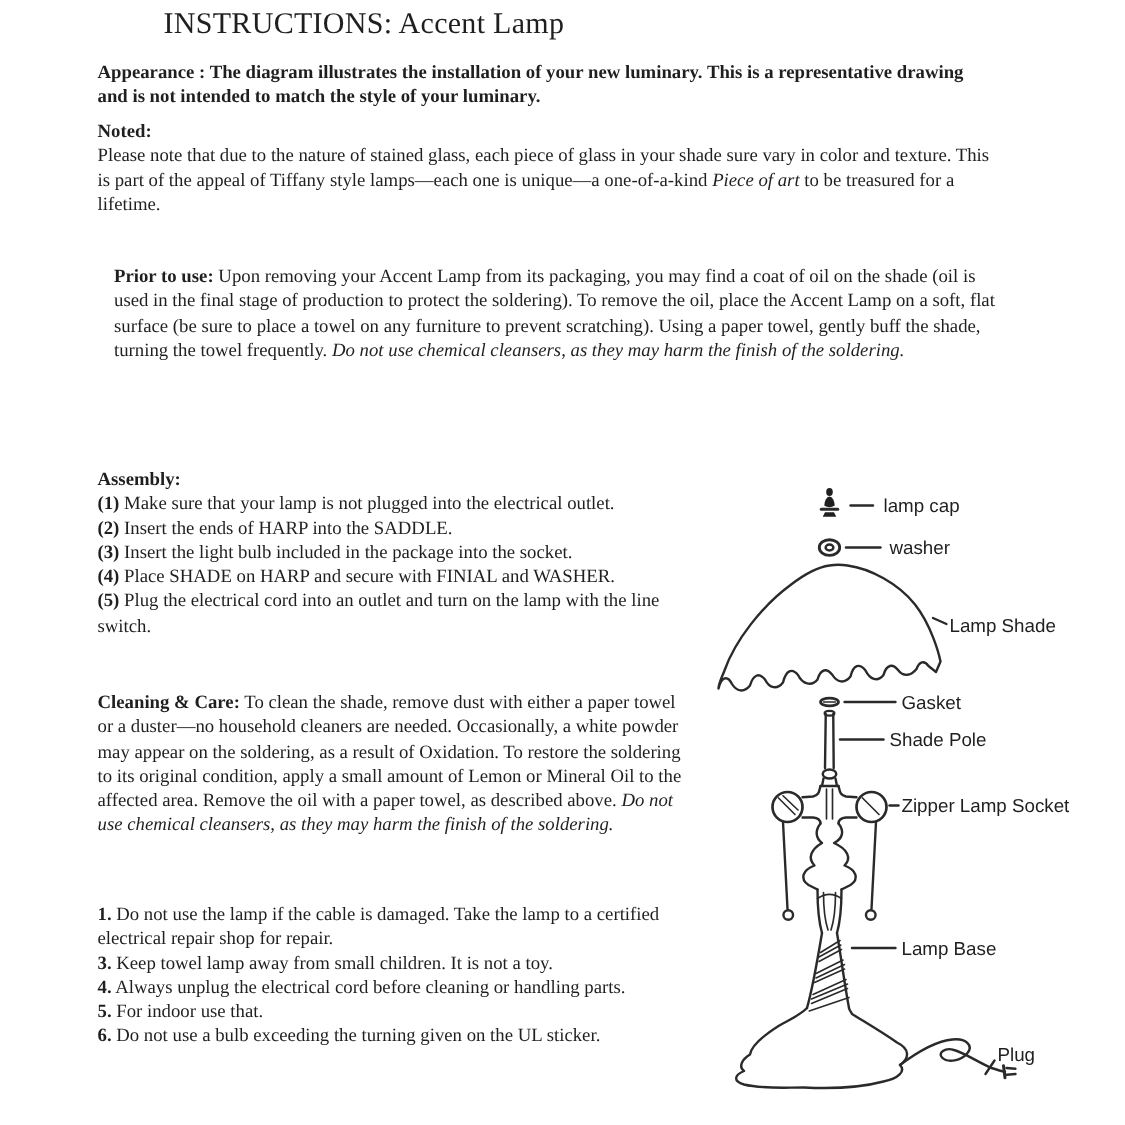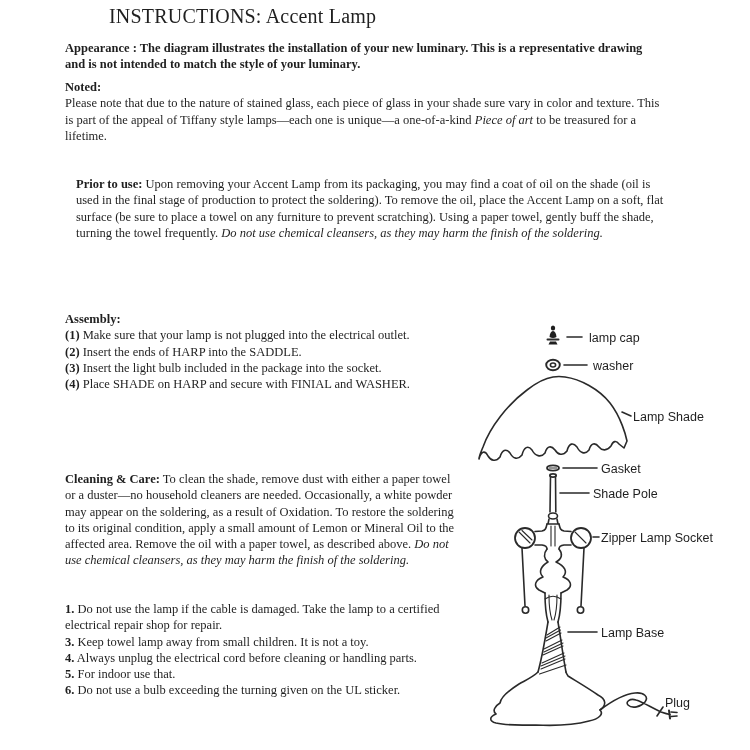--- a/index.html
+++ b/index.html
@@ -16,21 +16,21 @@
     left:65px;top:5px;
     font-size:20px;
     letter-spacing:.2px;
     margin-left:44px;
   }
   .sec{font-size:12.5px;line-height:16.3px;}
   .appearance{left:65px;top:40px;width:600px;font-weight:bold;}
   .noted{left:65px;top:79px;width:600px;}
   .prior{left:76px;top:176px;width:600px;}
   .assembly{left:65px;top:287px;width:410px;margin-top:24px;}
-  .cleaning{left:65px;top:460px;width:398px;margin-top:11px;}
+  .cleaning{left:65px;top:460px;width:398px;}
   .warning{left:65px;top:601px;width:394px;}
   .hu{font-weight:bold;text-underline-offset:2px;}
   b.colon{font-weight:bold;}
   .item b{font-weight:bold;}
   i{}
   .diagram{left:460px;top:300px;width:290px;height:450px;}
   svg text{
     font-family:"Liberation Sans", sans-serif;
     font-size:12.5px;
     fill:#1f1f1f;
@@ -56,20 +56,21 @@
   <div class="abs sec prior">
     <span class="hu">Prior to use</span><b class="colon">:</b><span> Upon removing your Accent Lamp from its packaging, you may find a coat of oil on the shade (oil is used in the final stage of production to protect the soldering).  To remove the oil, place the Accent Lamp on a soft, flat surface (be sure to place a towel on any furniture to prevent scratching).  Using a paper towel, gently buff the shade, turning the towel frequently.  </span><i>Do not use chemical cleansers, as they may harm the finish of the soldering.</i>
   </div>
 
   <div class="abs sec assembly">
     <div><span class="hu">Assembly:</span></div>
     <div class="item"><b>(1)</b> <span>Make sure that your lamp is not plugged into the electrical outlet.</span></div>
     <div class="item"><b>(2)</b> <span>Insert the ends of HARP into the SADDLE.</span></div>
     <div class="item"><b>(3)</b> <span>Insert the light bulb included in the package into the socket.</span></div>
     <div class="item"><b>(4)</b> <span>Place SHADE on HARP and secure with FINIAL and WASHER.</span></div>
+    <div class="item"><b>(5)</b> <span>Plug the electrical cord into an outlet and turn on the lamp with the line switch.</span></div>
   </div>
 
   <div class="abs sec cleaning">
     <span class="hu">Cleaning &amp; Care</span><b class="colon">:</b><span> To clean the shade, remove dust with either a paper towel or a duster—no household cleaners are needed.  Occasionally, a white powder may appear on the soldering, as a result of Oxidation. To restore the soldering to its original condition, apply a small amount of Lemon or Mineral Oil to the affected area.  Remove the oil with a paper towel, as described above.  </span><i>Do not use chemical cleansers, as they may harm the finish of the soldering.</i>
   </div>
 
   <div class="abs sec warning">
     <div class="item"><b>1.</b> <span>Do not use the lamp if the cable is damaged.  Take the lamp to a certified electrical repair shop for repair.</span></div>
     <div class="item"><b>3.</b> <span>Keep towel lamp away from small children.  It is not a toy.</span></div>
     <div class="item"><b>4.</b> <span>Always unplug the electrical cord before cleaning or handling parts.</span></div>

